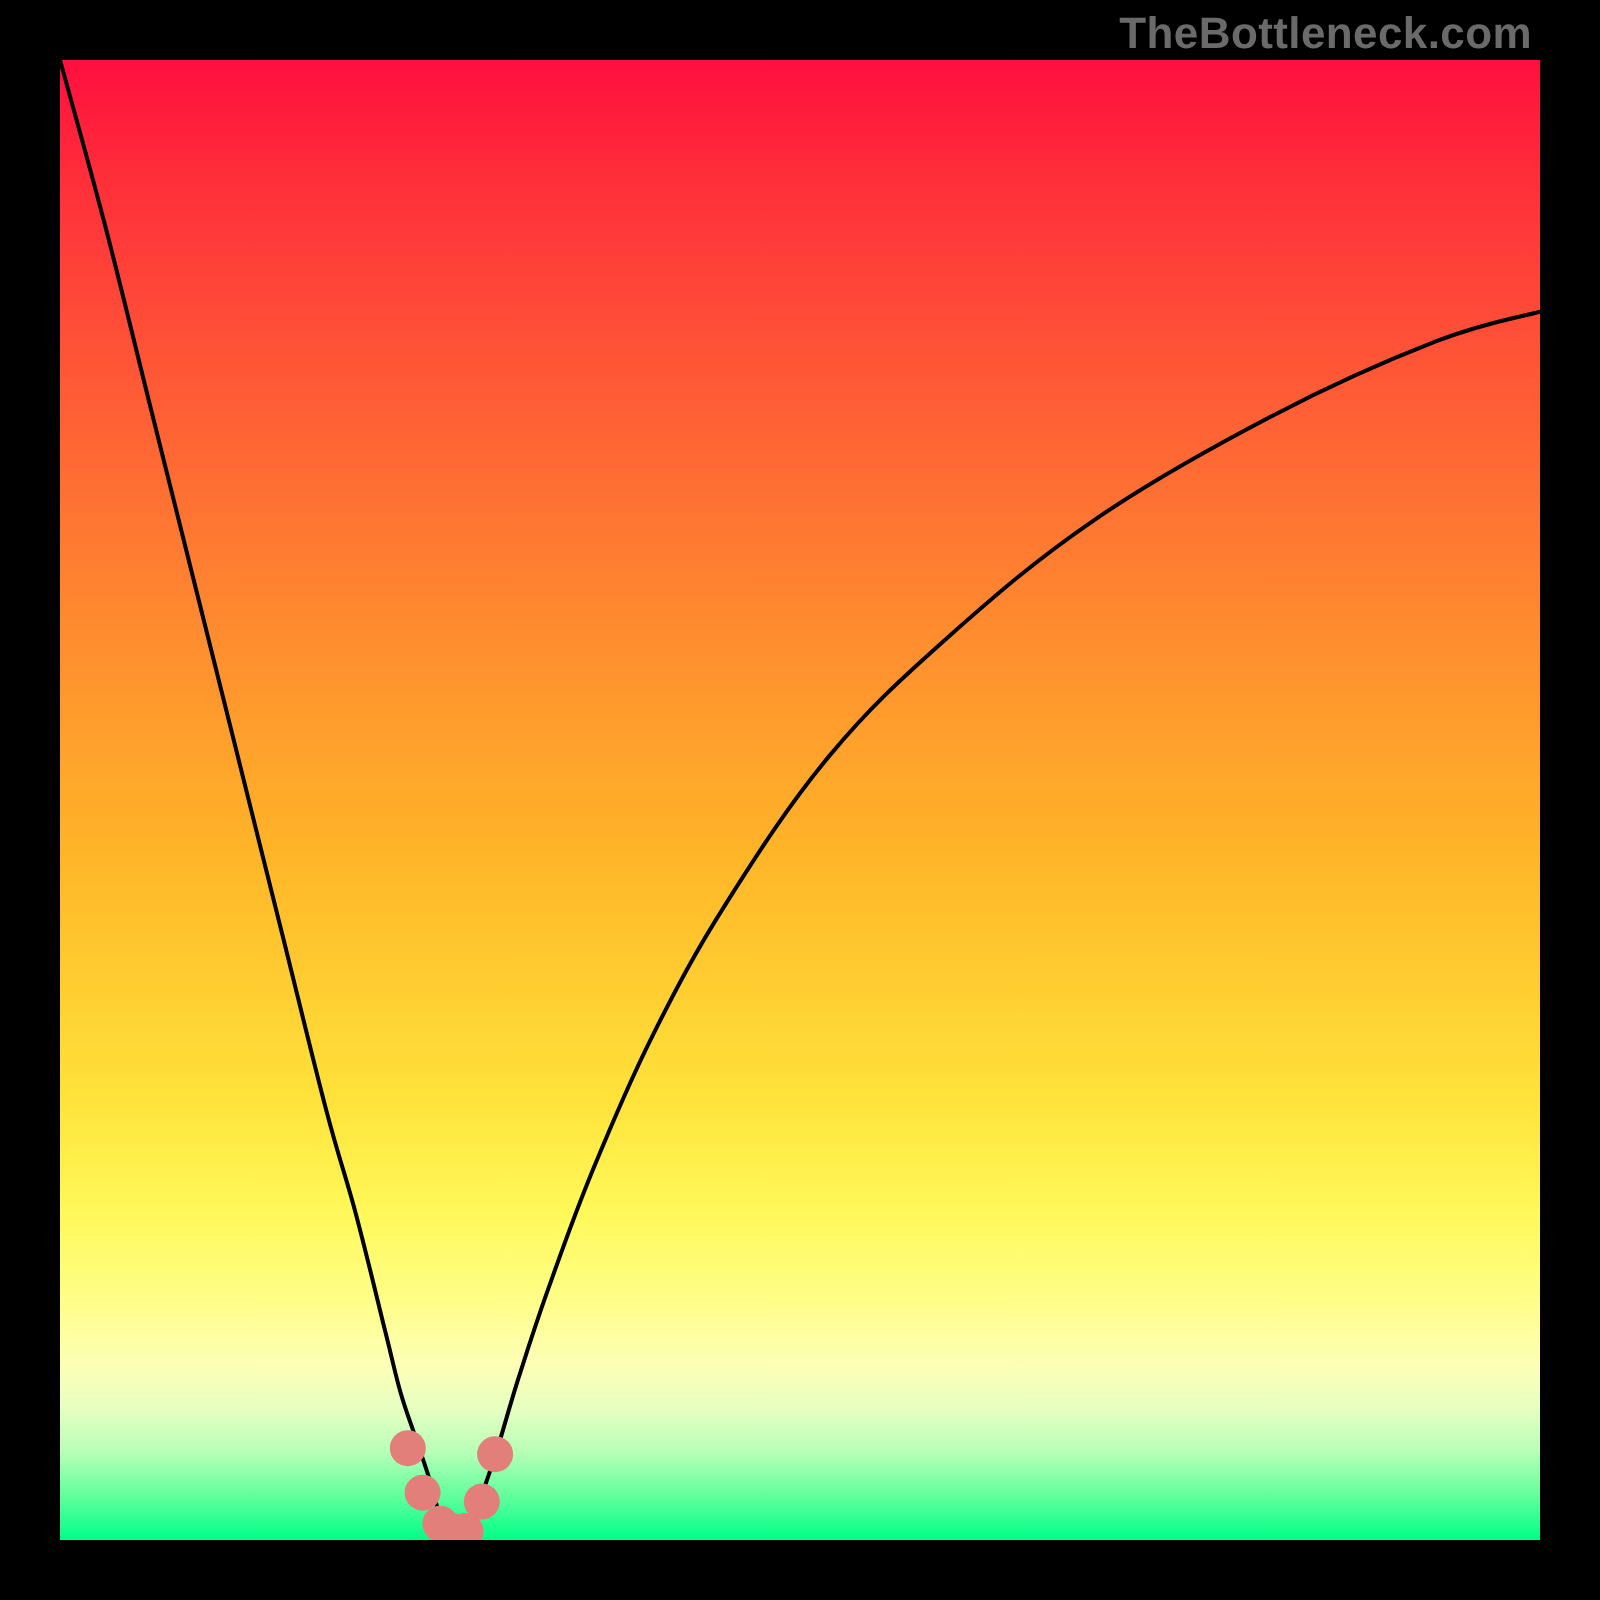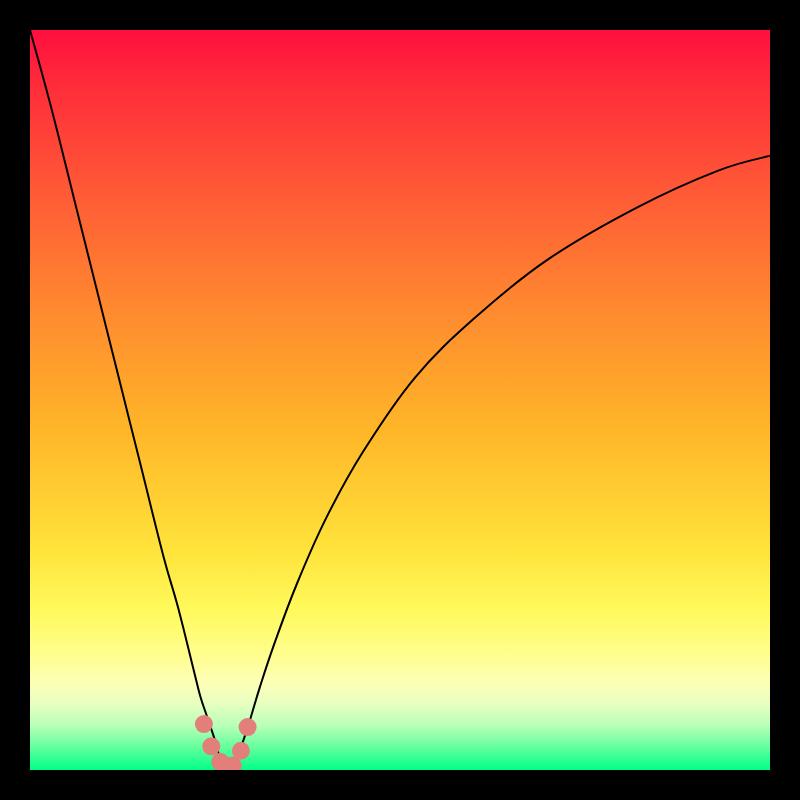--- a/index.html
+++ b/index.html
@@ -86,13 +86,14 @@
           <circle cx="181.29999999999998" cy="716.32" r="9" class="marker"></circle>
           <circle cx="190.18" cy="731.86" r="9" class="marker"></circle>
           <circle cx="196.10000000000002" cy="735.56" r="9" class="marker"></circle>
           <circle cx="202.75999999999996" cy="735.56" r="9" class="marker"></circle>
           <circle cx="210.89999999999998" cy="720.76" r="9" class="marker"></circle>
           <circle cx="217.55999999999997" cy="697.08" r="9" class="marker"></circle>
         </g>
     </svg>
   </div>
 
+  <div class="watermark">TheBottleneck.com</div>
 </div>
 
 </body></html>

